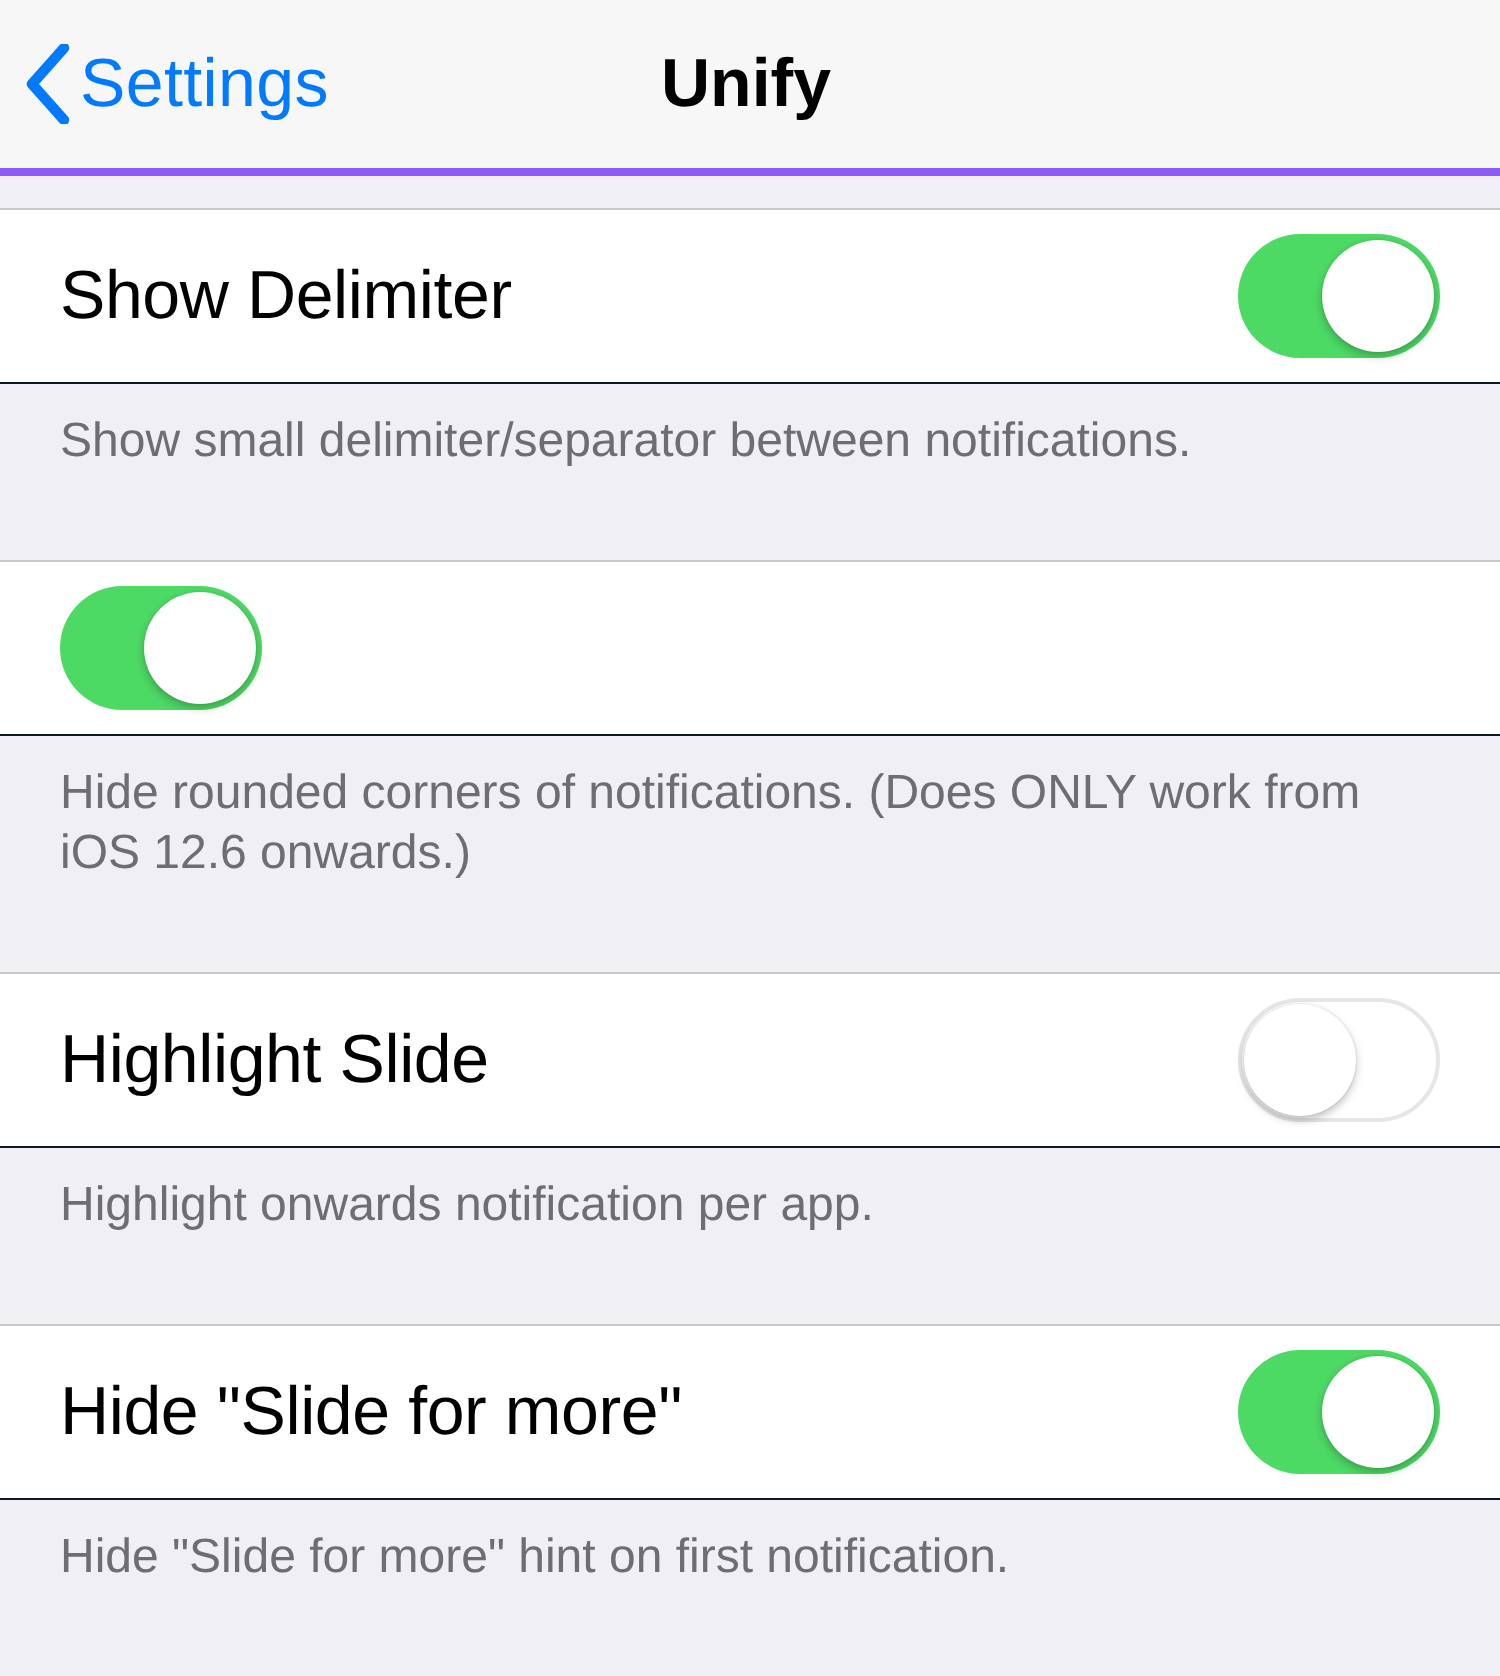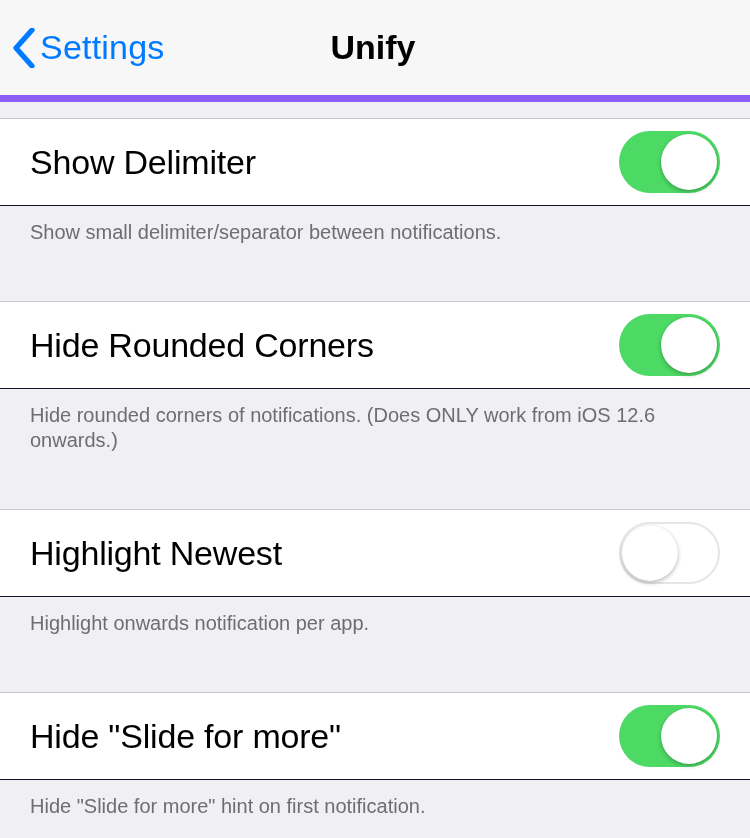--- a/index.html
+++ b/index.html
@@ -8,23 +8,23 @@
     height: 838px;
     overflow: hidden;
     font-family: -apple-system, "Helvetica Neue", Helvetica, Arial, sans-serif;
     background: #efeff4;
     color: #000;
     -webkit-font-smoothing: antialiased;
   }
 
   
   .navbar {
-    height: 102px;
+    height: 88px;
     background: #f7f7f8;
-    border-bottom: 7px solid #8b5cf6;
+    border-bottom: 4px solid #8b5cf6;
     display: flex;
     align-items: center;
     position: relative;
     padding: 0 12px;
   }
   .navbar .back {
     display: flex;
     align-items: center;
     color: #007aff;
     font-size: 34px;
@@ -55,22 +55,22 @@
     padding: 0 30px;
   }
   .cell .label {
     font-size: 34px;
     font-weight: 400;
     letter-spacing: -0.2px;
   }
 
   
   .footer {
-    padding: 14px 30px 56px 30px;
-    font-size: 20px;
+    padding: 14px 30px 44px 30px;
+    font-size: 24px;
     line-height: 1.25;
     color: #6d6d72;
   }
 
   
   .switch {
     position: relative;
     width: 101px;
     height: 62px;
     flex: 0 0 auto;
@@ -118,30 +118,29 @@
 <div class="cell">
   <span class="label">Show Delimiter</span>
   <div class="switch switch-on">
     <div class="switch-track"></div>
       <div class="switch-knob"></div>
   </div>
 </div>
 <div class="footer">Show small delimiter/separator between notifications.</div>
 
 <div class="cell">
-  <span class="label">Hide Rounded Corners</span>
   <div class="switch switch-on">
     <div class="switch-track"></div>
       <div class="switch-knob"></div>
   </div>
 </div>
 <div class="footer">Hide rounded corners of notifications. (Does ONLY work from iOS 12.6 onwards.)</div>
 
 <div class="cell">
-  <span class="label">Highlight Newest</span>
+  <span class="label">Highlight Slide</span>
   <div class="switch switch-off">
     <div class="switch-track"></div>
       <div class="switch-knob"></div>
   </div>
 </div>
 <div class="footer">Highlight onwards notification per app.</div>
 
 <div class="cell">
   <span class="label">Hide "Slide for more"</span>
   <div class="switch switch-on">

